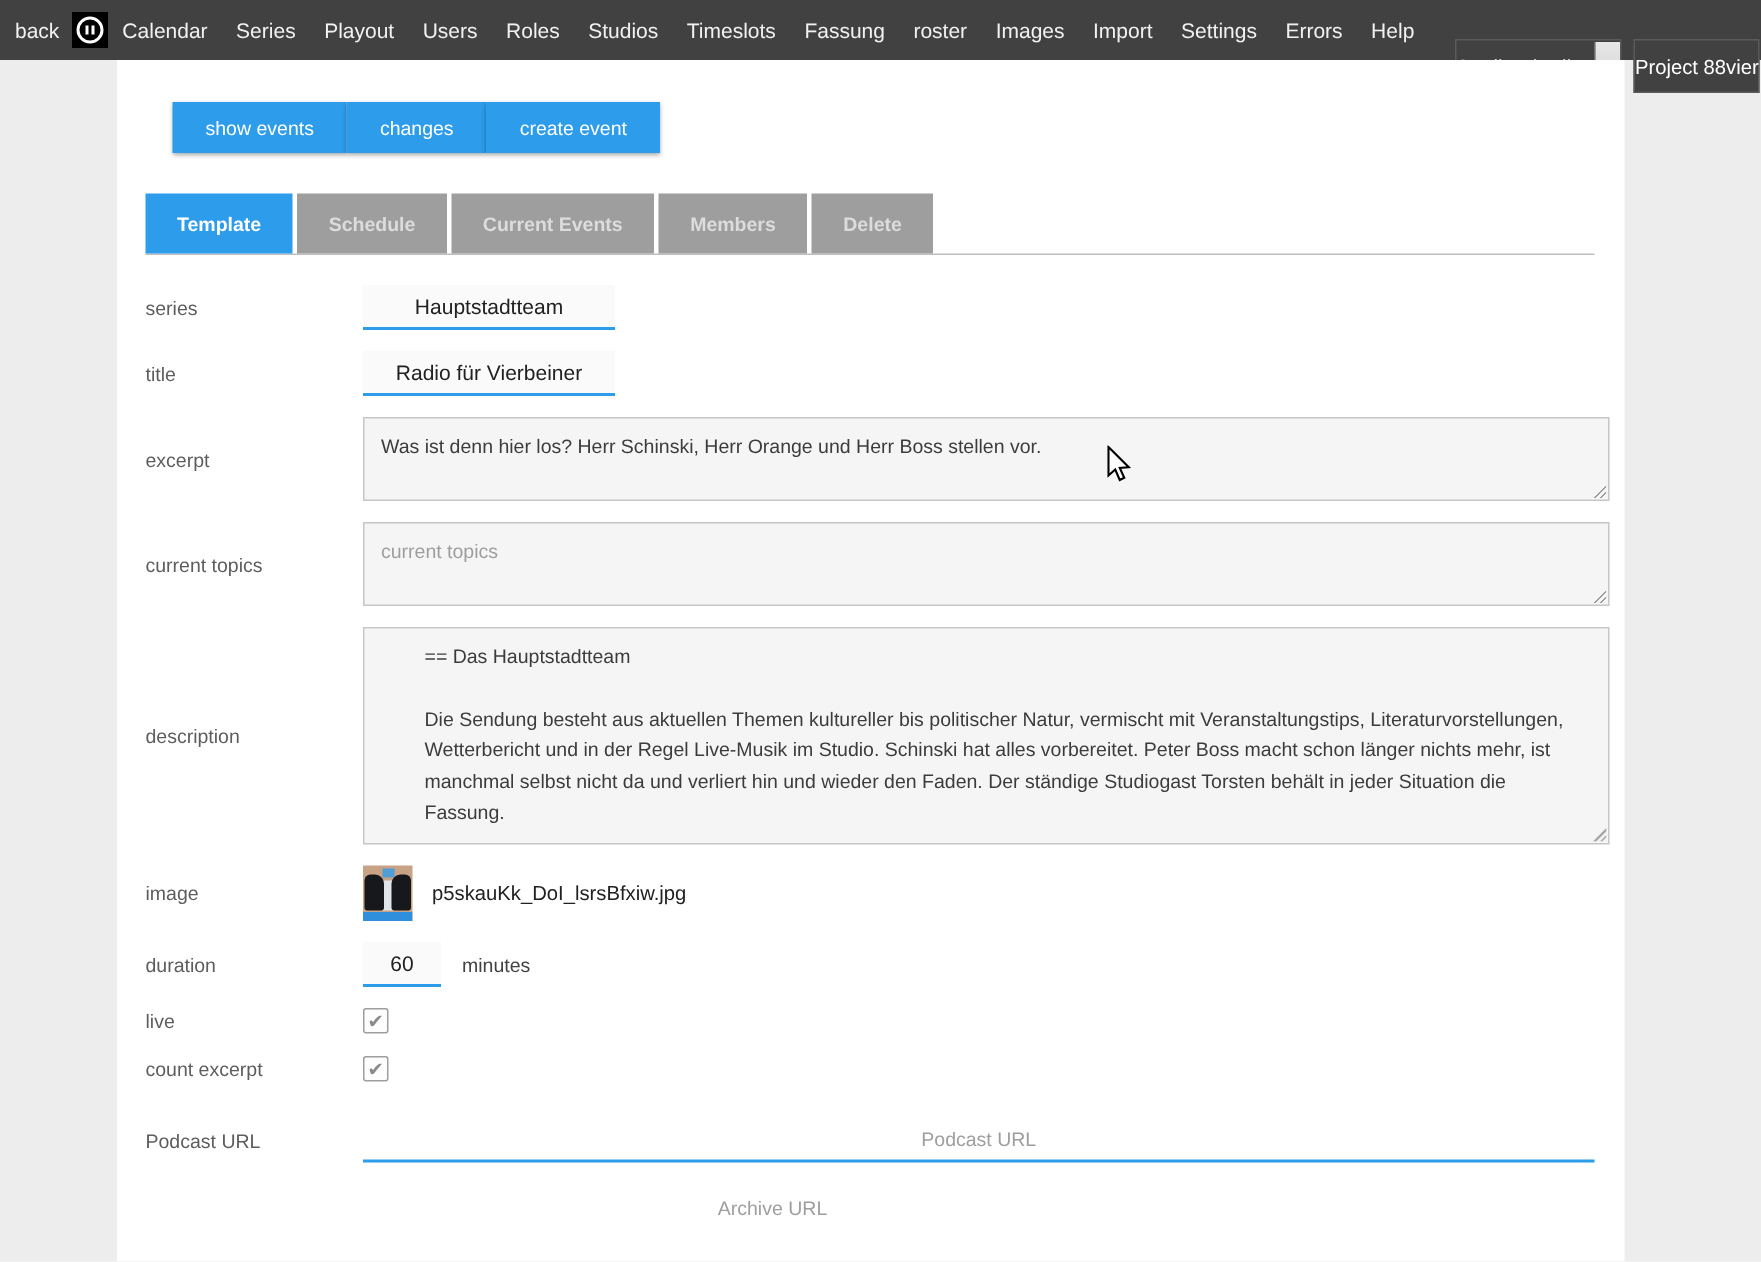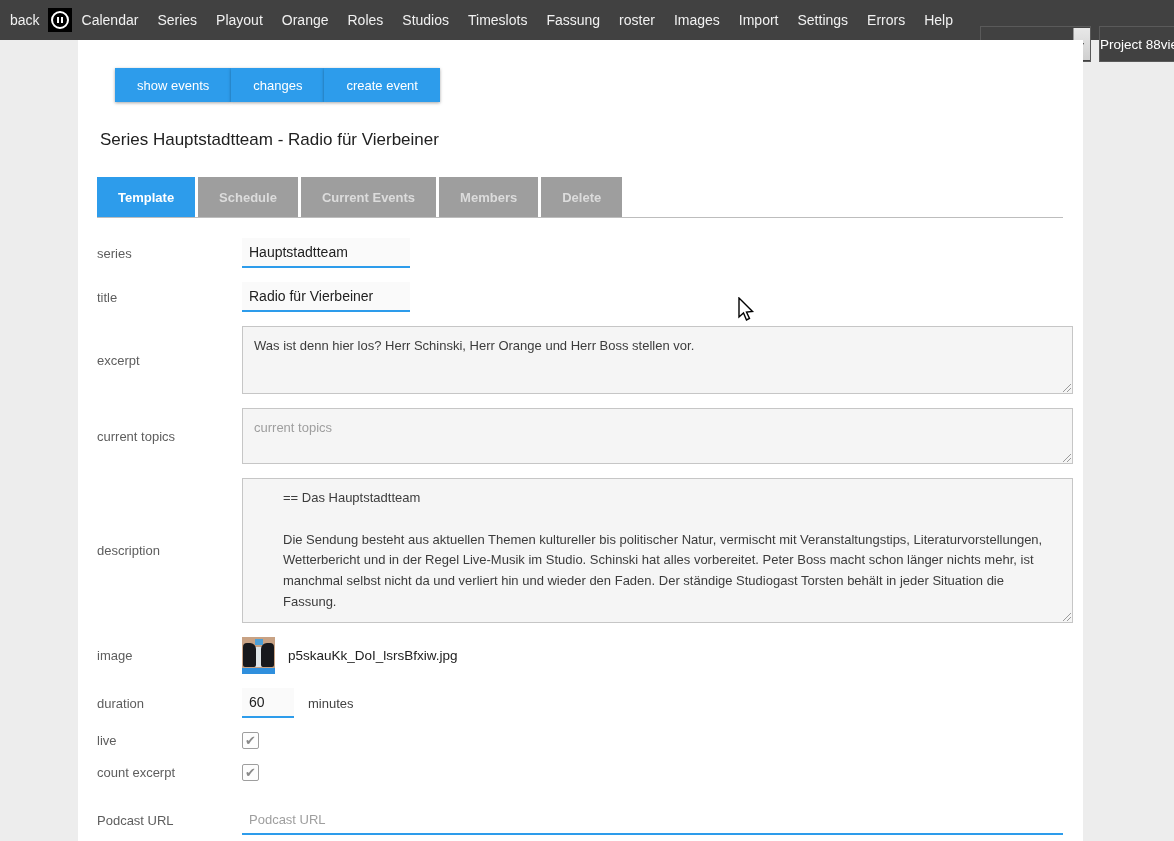--- a/index.html
+++ b/index.html
@@ -39,21 +39,21 @@
   .tab{height:40px;display:flex;align-items:center;padding:0 21px;font-size:13px;
     background:#9e9e9e;color:#dcdcdc;cursor:pointer;font-weight:bold;}
   .tab.active{background:#2d9ceb;color:#fff;}
 
   
   .form{margin-top:20px;}
   .row{display:flex;align-items:center;margin-bottom:14px;}
   .row-label{flex:0 0 145px;font-size:13px;color:#5d5d5d;}
   .mat-input{background:#fafafa;border:none;border-bottom:2px solid #2d9ceb;height:28px;
     font-size:14px;color:#212121;padding:0 7px;outline:none;width:154px;
-    font-family:"Liberation Sans", sans-serif;}
+    font-family:"Liberation Sans", sans-serif;text-align:center;}
   .mat-input.small{width:38px;}
   .mat-input.wide{width:822px;background:#fff;font-size:13px;}
   .mat-input.wide::placeholder{color:#9e9e9e;}
   .mat-input.no-line{border-bottom:none;}
   .unit{font-size:13px;color:#424242;margin-left:14px;}
 
   .ta-wrap{position:relative;}
   textarea{display:block;width:831px;background:#f5f5f5;border:1px solid #c6c6c6;
     resize:none;font-family:"Liberation Sans", sans-serif;font-size:13px;color:#3c3c3c;
     line-height:1.6;padding:9px 11px;box-sizing:border-box;outline:none;}
@@ -90,21 +90,21 @@
   <span class="nav-item back">back</span>
   <span class="logo">
     <span class="logo-circle">
         <i></i>
         <i></i>
       </span>
   </span>
   <span class="nav-item">Calendar</span>
   <span class="nav-item">Series</span>
   <span class="nav-item">Playout</span>
-  <span class="nav-item">Orange</span>
+  <span class="nav-item">Users</span>
   <span class="nav-item">Roles</span>
   <span class="nav-item">Studios</span>
   <span class="nav-item">Timeslots</span>
   <span class="nav-item">Fassung</span>
   <span class="nav-item">roster</span>
   <span class="nav-item">Images</span>
   <span class="nav-item">Import</span>
   <span class="nav-item">Settings</span>
   <span class="nav-item">Errors</span>
   <span class="nav-item">Help</span>
@@ -121,21 +121,20 @@
 </div>
 
 <div class="page">
 
   <div class="btn-row">
     <button class="btn">show events</button>
     <button class="btn">changes</button>
     <button class="btn">create event</button>
   </div>
 
-  <div class="page-title">Series Hauptstadtteam - Radio für Vierbeiner</div>
 
   <div class="tabs">
     <div class="tab active">Template</div>
     <div class="tab">Schedule</div>
     <div class="tab">Current Events</div>
     <div class="tab">Members</div>
     <div class="tab">Delete</div>
   </div>
 
   <div class="form">
@@ -146,21 +145,21 @@
     </div>
 
     <div class="row">
       <span class="row-label">title</span>
       <input class="mat-input" type="text" value="Radio für Vierbeiner" style="">
     </div>
 
     <div class="row">
       <span class="row-label">excerpt</span>
       <div class="ta-wrap">
-        <textarea style="height: 68px;">Was ist denn hier los? Herr Schinski, Herr Orange und Herr Boss stellen vor.</textarea>
+        <textarea style="height: 56px;">Was ist denn hier los? Herr Schinski, Herr Orange und Herr Boss stellen vor.</textarea>
         <span class="grip"></span>
       </div>
     </div>
 
     <div class="row">
       <span class="row-label">current topics</span>
       <div class="ta-wrap">
         <textarea style="height: 56px;" placeholder="current topics"></textarea>
         <span class="grip"></span>
       </div>

